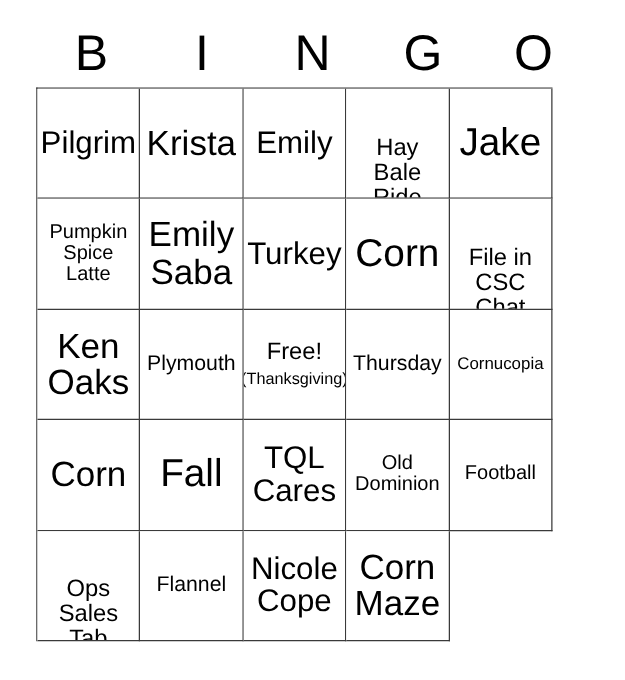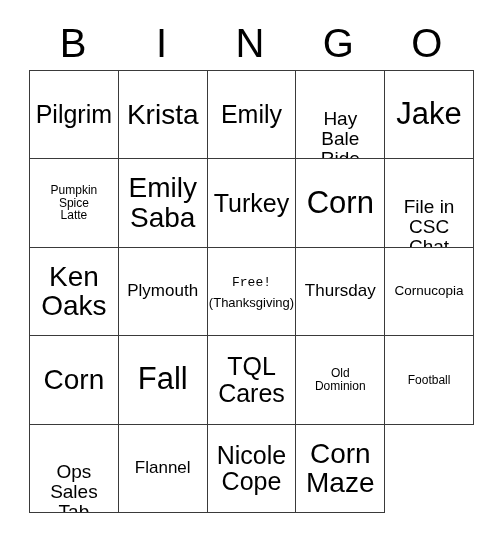--- a/index.html
+++ b/index.html
@@ -42,21 +42,21 @@
     font-weight: 400;
     color: #000000;
     letter-spacing: 0;
   }
 
   
   .grid {
     position: absolute;
     left: 29px;
     top: 70px;
-    width: 445px;
+    width: 413px;
     height: 443px;
     border-top: 1px solid #3a3a3a;
     border-left: 1px solid #3a3a3a;
     box-sizing: border-box;
     display: grid;
     grid-template-columns: repeat(5, 1fr);
     grid-template-rows: repeat(5, 1fr);
   }
 
   .cell {
@@ -78,28 +78,28 @@
     white-space: pre-line;
     word-break: normal;
   }
 
   
   .fs-xl  { font-size: 31px; }
   .fs-lg  { font-size: 28px; }
   .fs-md  { font-size: 25px; }
   .fs-sm  { font-size: 17px; }
   .fs-xs  { font-size: 19px; margin-top: 48px; }
-  .fs-xxs { font-size: 12px; }
+  .fs-xxs { font-size: 16px; }
   .fs-tiny{ font-size: 13.5px; }
 
   .free-text {
     display: block;
     line-height: 1.25;
   }
-  .free-line1 { font-size: 13px; font-family: Liberation Mono, monospace; }
+  .free-line1 { font-size: 19px; }
   .free-line2 { font-size: 13px; }
 </style>
 </head>
 <body>
 
 <div class="card">
 
   <div class="header">
     <div class="header-letter">B</div>
     <div class="header-letter">I</div>

